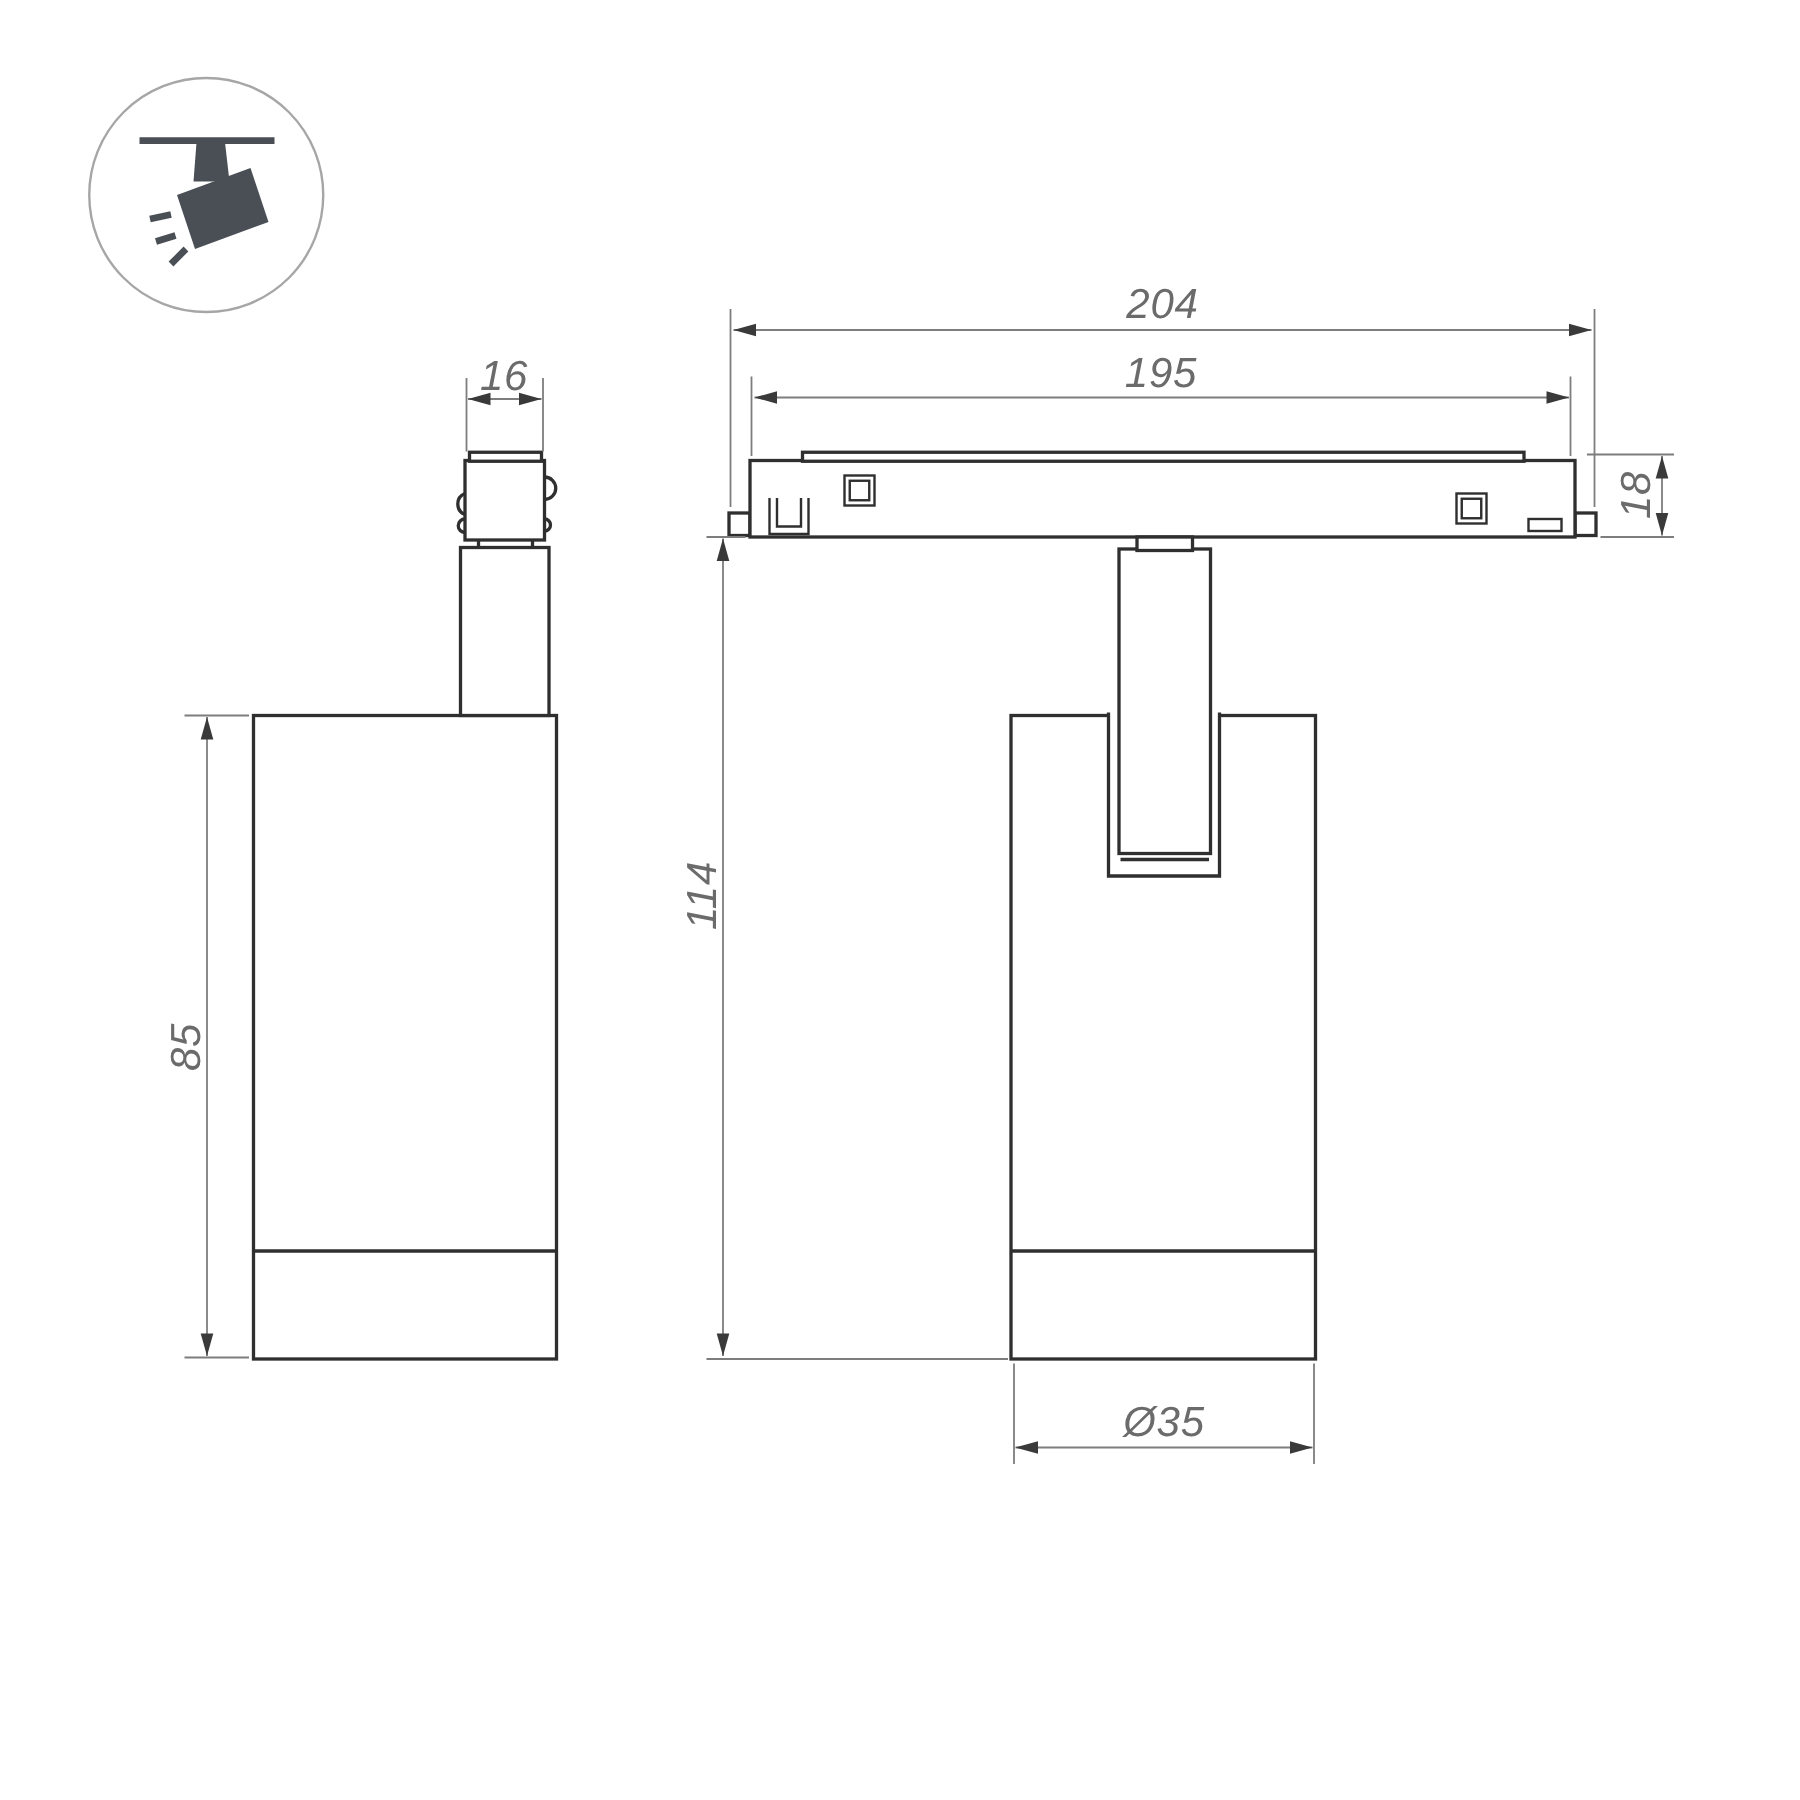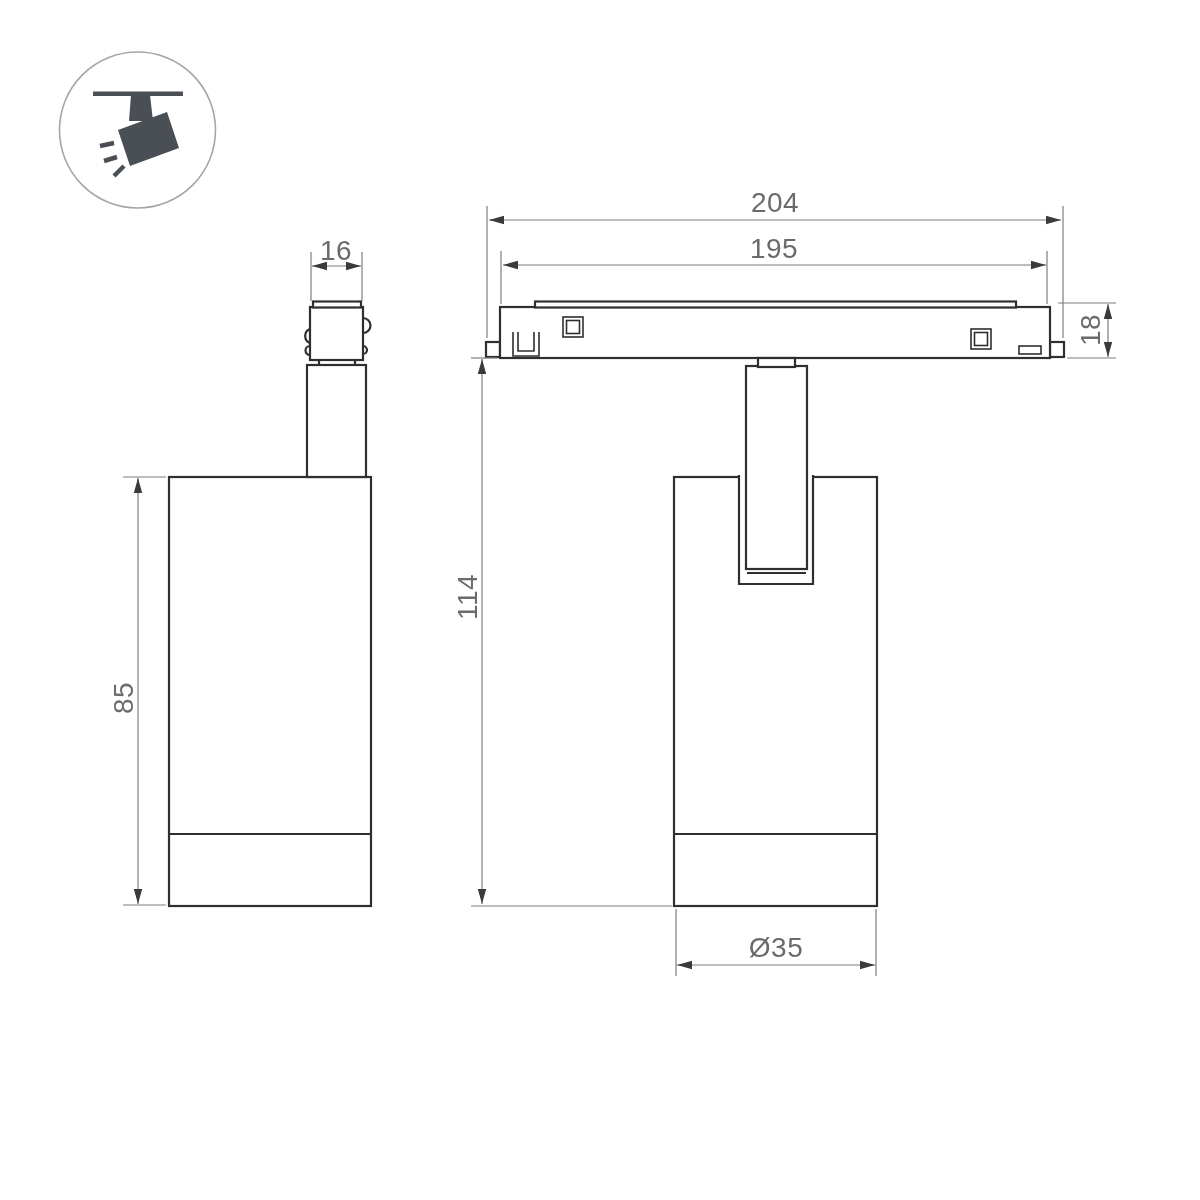--- a/index.html
+++ b/index.html
@@ -5,21 +5,21 @@
   :root{
     --object-line:#2f2f2f;
     --dimension-line:#7d7d7d;
     --arrowhead:#3a3a3a;
     --dimension-text:#6b6b6b;
     --icon-fill:#4a4f55;
     --icon-circle-stroke:#a6a6a6;
     --background:#ffffff;
   }
   html,body{margin:0;padding:0;background:var(--background);}
-  .stage{position:relative;width:1200px;height:1096px;background:var(--background);overflow:hidden;}
+  .stage{position:relative;width:1200px;height:1096px;background:var(--background);overflow:hidden;font-style:italic;}
   .obj{fill:#ffffff;stroke:var(--object-line);stroke-width:2.2;stroke-linejoin:miter;}
   .objn{fill:none;stroke:var(--object-line);stroke-width:2.2;stroke-linejoin:miter;}
   .objthin{fill:none;stroke:var(--object-line);stroke-width:1.6;}
   .dim{fill:none;stroke:var(--dimension-line);stroke-width:1.2;}
   .arr{fill:var(--arrowhead);stroke:none;}
   .dtxt{fill:var(--dimension-text);font-family:"Liberation Sans",sans-serif;font-size:28px;letter-spacing:0.5px;}
   .iconfill{fill:var(--icon-fill);stroke:none;}
   .iconray{stroke:var(--icon-fill);stroke-width:4.5;fill:none;}
   .iconcircle{fill:#ffffff;stroke:var(--icon-circle-stroke);stroke-width:1.6;}
 </style>

